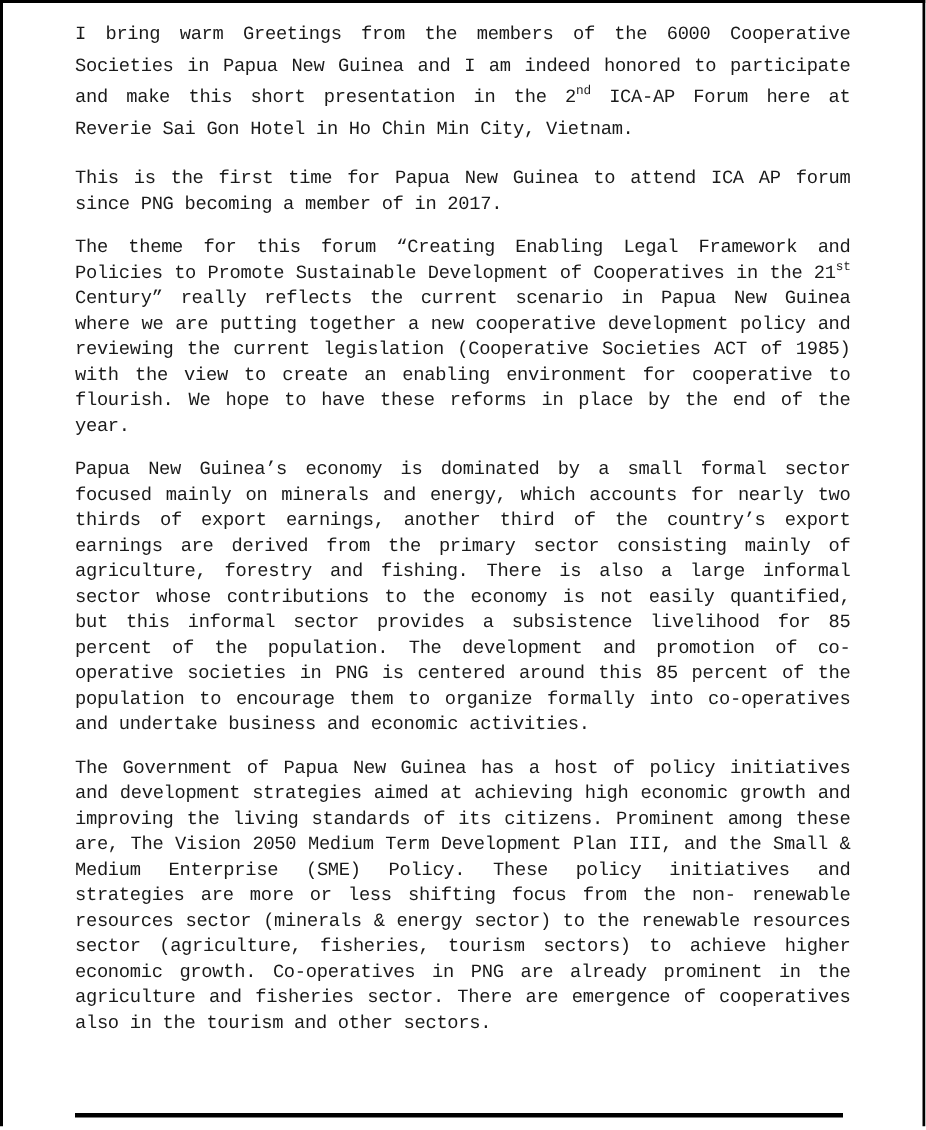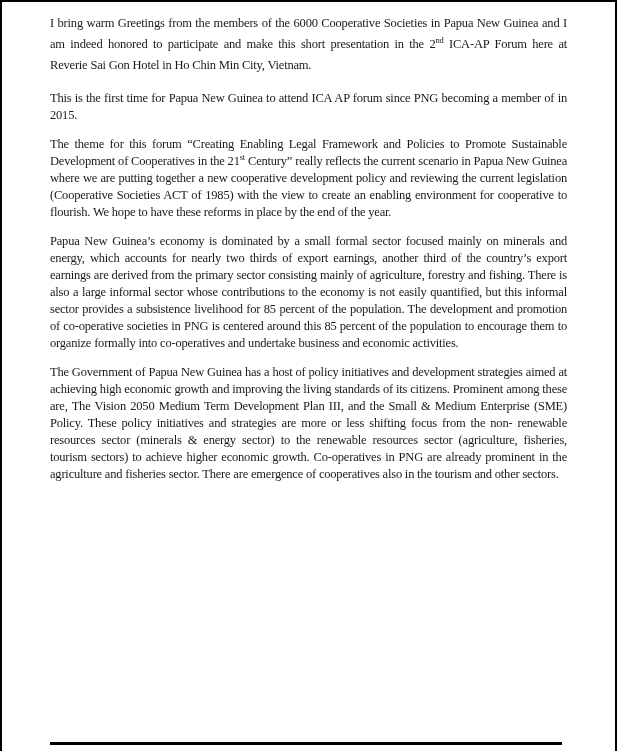--- a/index.html
+++ b/index.html
@@ -10,21 +10,21 @@
   .page {
     position: relative;
     width: 617px;
     height: 751px;
     box-sizing: border-box;
     background: #ffffff;
     border-top: 2px solid #000000;
     border-left: 2px solid #000000;
     border-right: 2px solid #000000;
     overflow: hidden;
-    font-family: Liberation Serif, serif;
+    font-family: Liberation Mono, monospace;
   }
   .content {
     padding: 11px 48px 0 48px;
     color: #1a1a1a;
     font-size: 12.5px;
     letter-spacing: -0.2px;
   }
   .content p {
     margin: 0 0 12px 0;
     text-align: justify;
@@ -49,21 +49,21 @@
   }
 </style>
 </head>
 <body>
 
 <div class="page">
   <div class="content">
 
     <p class="lead"><span>I bring warm Greetings from the members of the 6000 Cooperative Societies in Papua New Guinea and I am indeed honored to participate and make this short presentation in the 2</span><sup>nd</sup><span> ICA-AP Forum here at Reverie Sai Gon Hotel in Ho Chin Min City, Vietnam.</span></p>
 
-    <p>This is the first time for Papua New Guinea to attend ICA AP forum since PNG becoming a member of in 2015.</p>
+    <p>This is the first time for Papua New Guinea to attend ICA AP forum since PNG becoming a member of in 2017.</p>
 
     <p><span>The theme for this forum “Creating Enabling Legal Framework and Policies to Promote Sustainable Development of Cooperatives in the 21</span><sup>st</sup><span> Century” really reflects the current scenario in Papua New Guinea where we are putting together a new cooperative development policy and reviewing the current legislation (Cooperative Societies ACT of 1985) with the view to create an enabling environment for cooperative to flourish. We hope to have these reforms in place by the end of the year.</span></p>
 
     <p>Papua New Guinea’s economy is dominated by a small formal sector focused mainly on minerals and energy, which accounts for nearly two thirds of export earnings, another third of the country’s export earnings are derived from the primary sector consisting mainly of agriculture, forestry and fishing. There is also a large informal sector whose contributions to the economy is not easily quantified, but this informal sector provides a subsistence livelihood for 85 percent of the population. The development and promotion of co-operative societies in PNG is centered around this 85 percent of the population to encourage them to organize formally into co-operatives and undertake business and economic activities.</p>
 
     <p>The Government of Papua New Guinea has a host of policy initiatives and development strategies aimed at achieving high economic growth and improving the living standards of its citizens. Prominent among these are, The Vision 2050 Medium Term Development Plan III, and the Small &amp; Medium Enterprise (SME) Policy. These policy initiatives and strategies are more or less shifting focus from the non- renewable resources sector (minerals &amp; energy sector) to the renewable resources sector (agriculture, fisheries, tourism sectors) to achieve higher economic growth. Co-operatives in PNG are already prominent in the agriculture and fisheries sector. There are emergence of cooperatives also in the tourism and other sectors.</p>
 
 
   </div>
 

